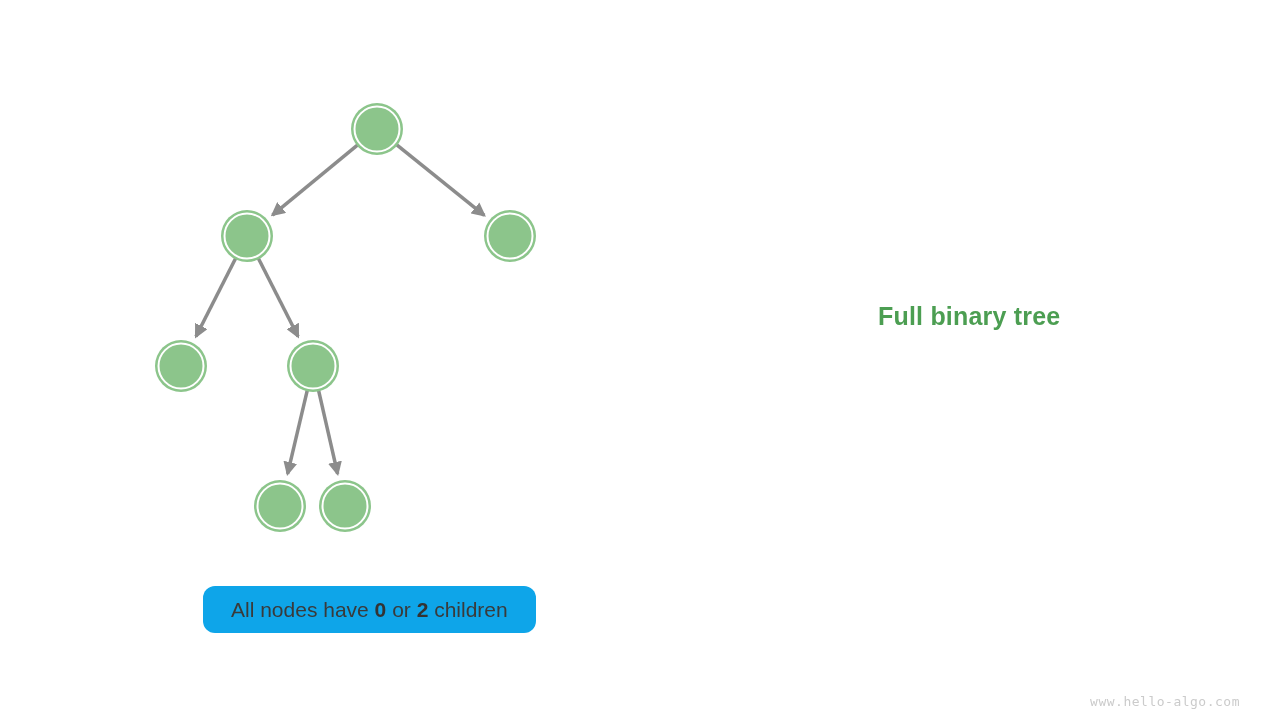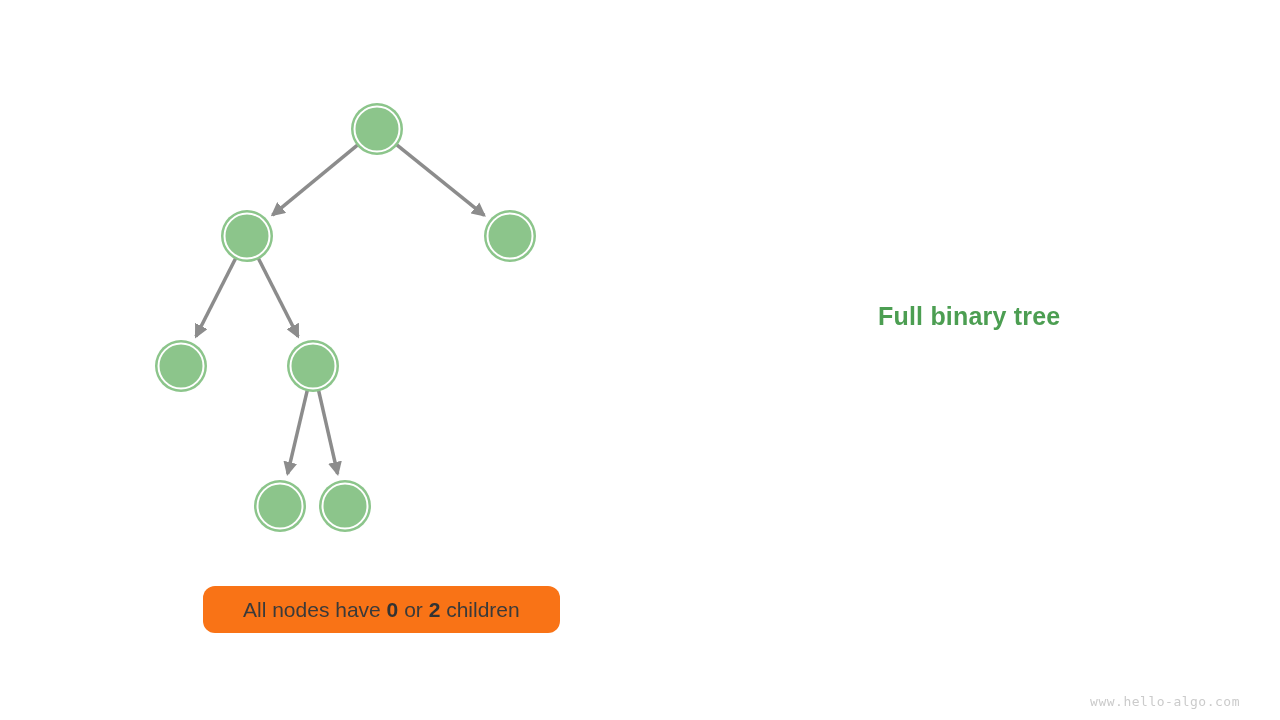--- a/index.html
+++ b/index.html
@@ -29,22 +29,22 @@
     font-size: 25px;
     font-weight: bold;
     letter-spacing: 0.2px;
     white-space: nowrap;
   }
   .caption-box {
     position: absolute;
     left: 203px;
     top: 586px;
     height: 47px;
-    padding: 0 40px;
-    background: #f97316;
+    padding: 0 28px;
+    background: #0ea5e9;
     border-radius: 12px;
     display: inline-flex;
     align-items: center;
     font-size: 21px;
     color: #3a3a3a;
     white-space: nowrap;
   }
   .caption-box b {
     font-weight: bold;
     color: #333333;

